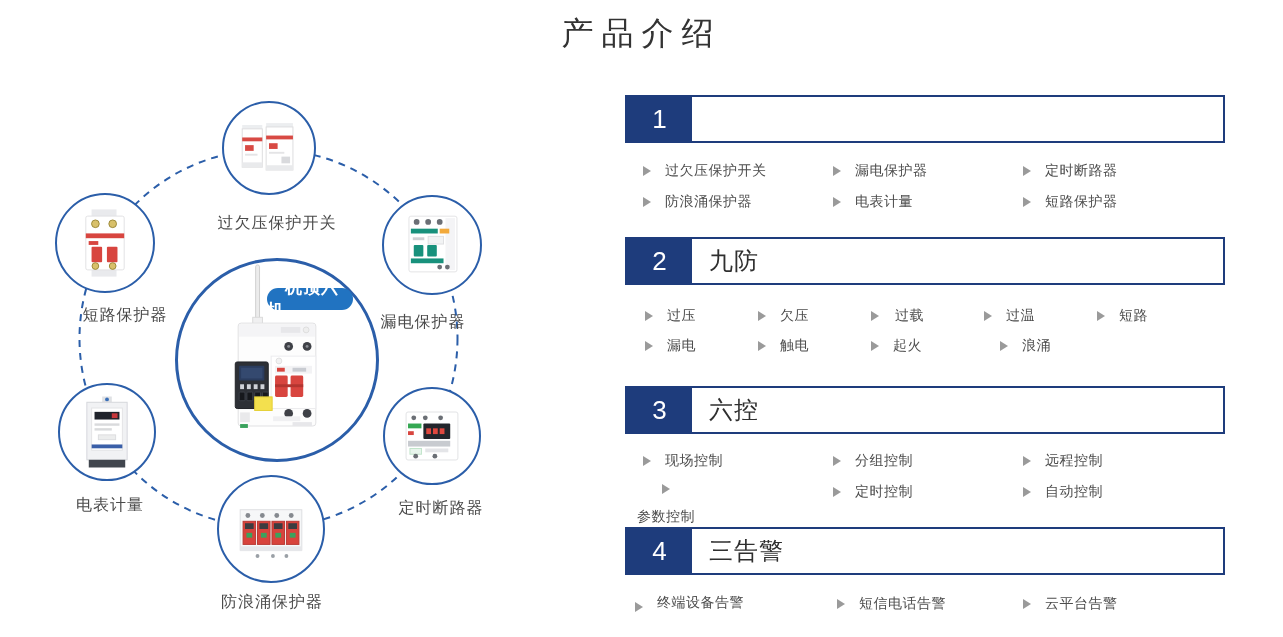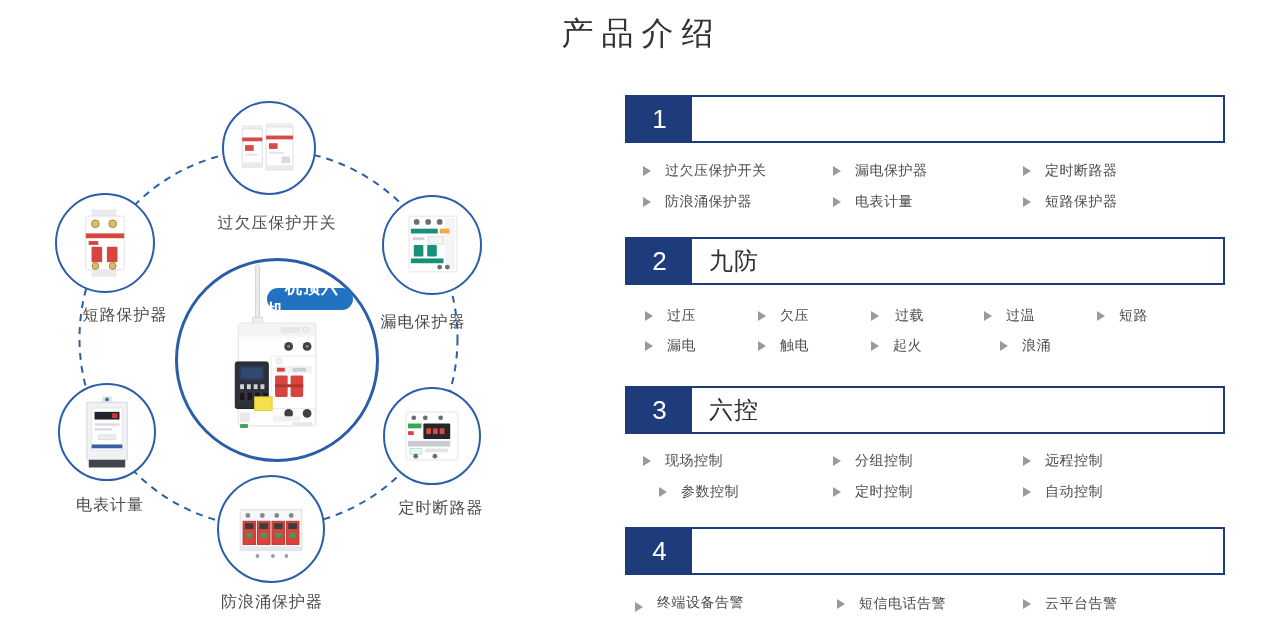--- a/index.html
+++ b/index.html
@@ -304,37 +304,38 @@
         <span class="item-label">现场控制</span>
       </div>
       <div class="item" style="left:208px;top:67px;">
         <span class="tri"></span>
         <span class="item-label">分组控制</span>
       </div>
       <div class="item" style="left:398px;top:67px;">
         <span class="tri"></span>
         <span class="item-label">远程控制</span>
       </div>
-      <div class="item" style="left:34px;top:98px;">
+      <div class="item" style="left:12px;top:98px;flex-direction:column;">
         <span class="tri"></span>
         <span class="item-label">参数控制</span>
       </div>
       <div class="item" style="left:208px;top:98px;">
         <span class="tri"></span>
         <span class="item-label">定时控制</span>
       </div>
       <div class="item" style="left:398px;top:98px;">
         <span class="tri"></span>
         <span class="item-label">自动控制</span>
       </div>
     </div>
 
     <div class="section" style="top:432px;height:98px;">
       <div class="sec-header">
         <div class="sec-num">4</div>
+        <div class="sec-title">三告警</div>
       </div>
       <div class="item" style="left:10px;top:69px;align-items:flex-end;">
         <span class="tri"></span>
         <span class="item-label">终端设备告警</span>
       </div>
       <div class="item" style="left:212px;top:69px;">
         <span class="tri"></span>
         <span class="item-label">短信电话告警</span>
       </div>
       <div class="item" style="left:398px;top:69px;">

